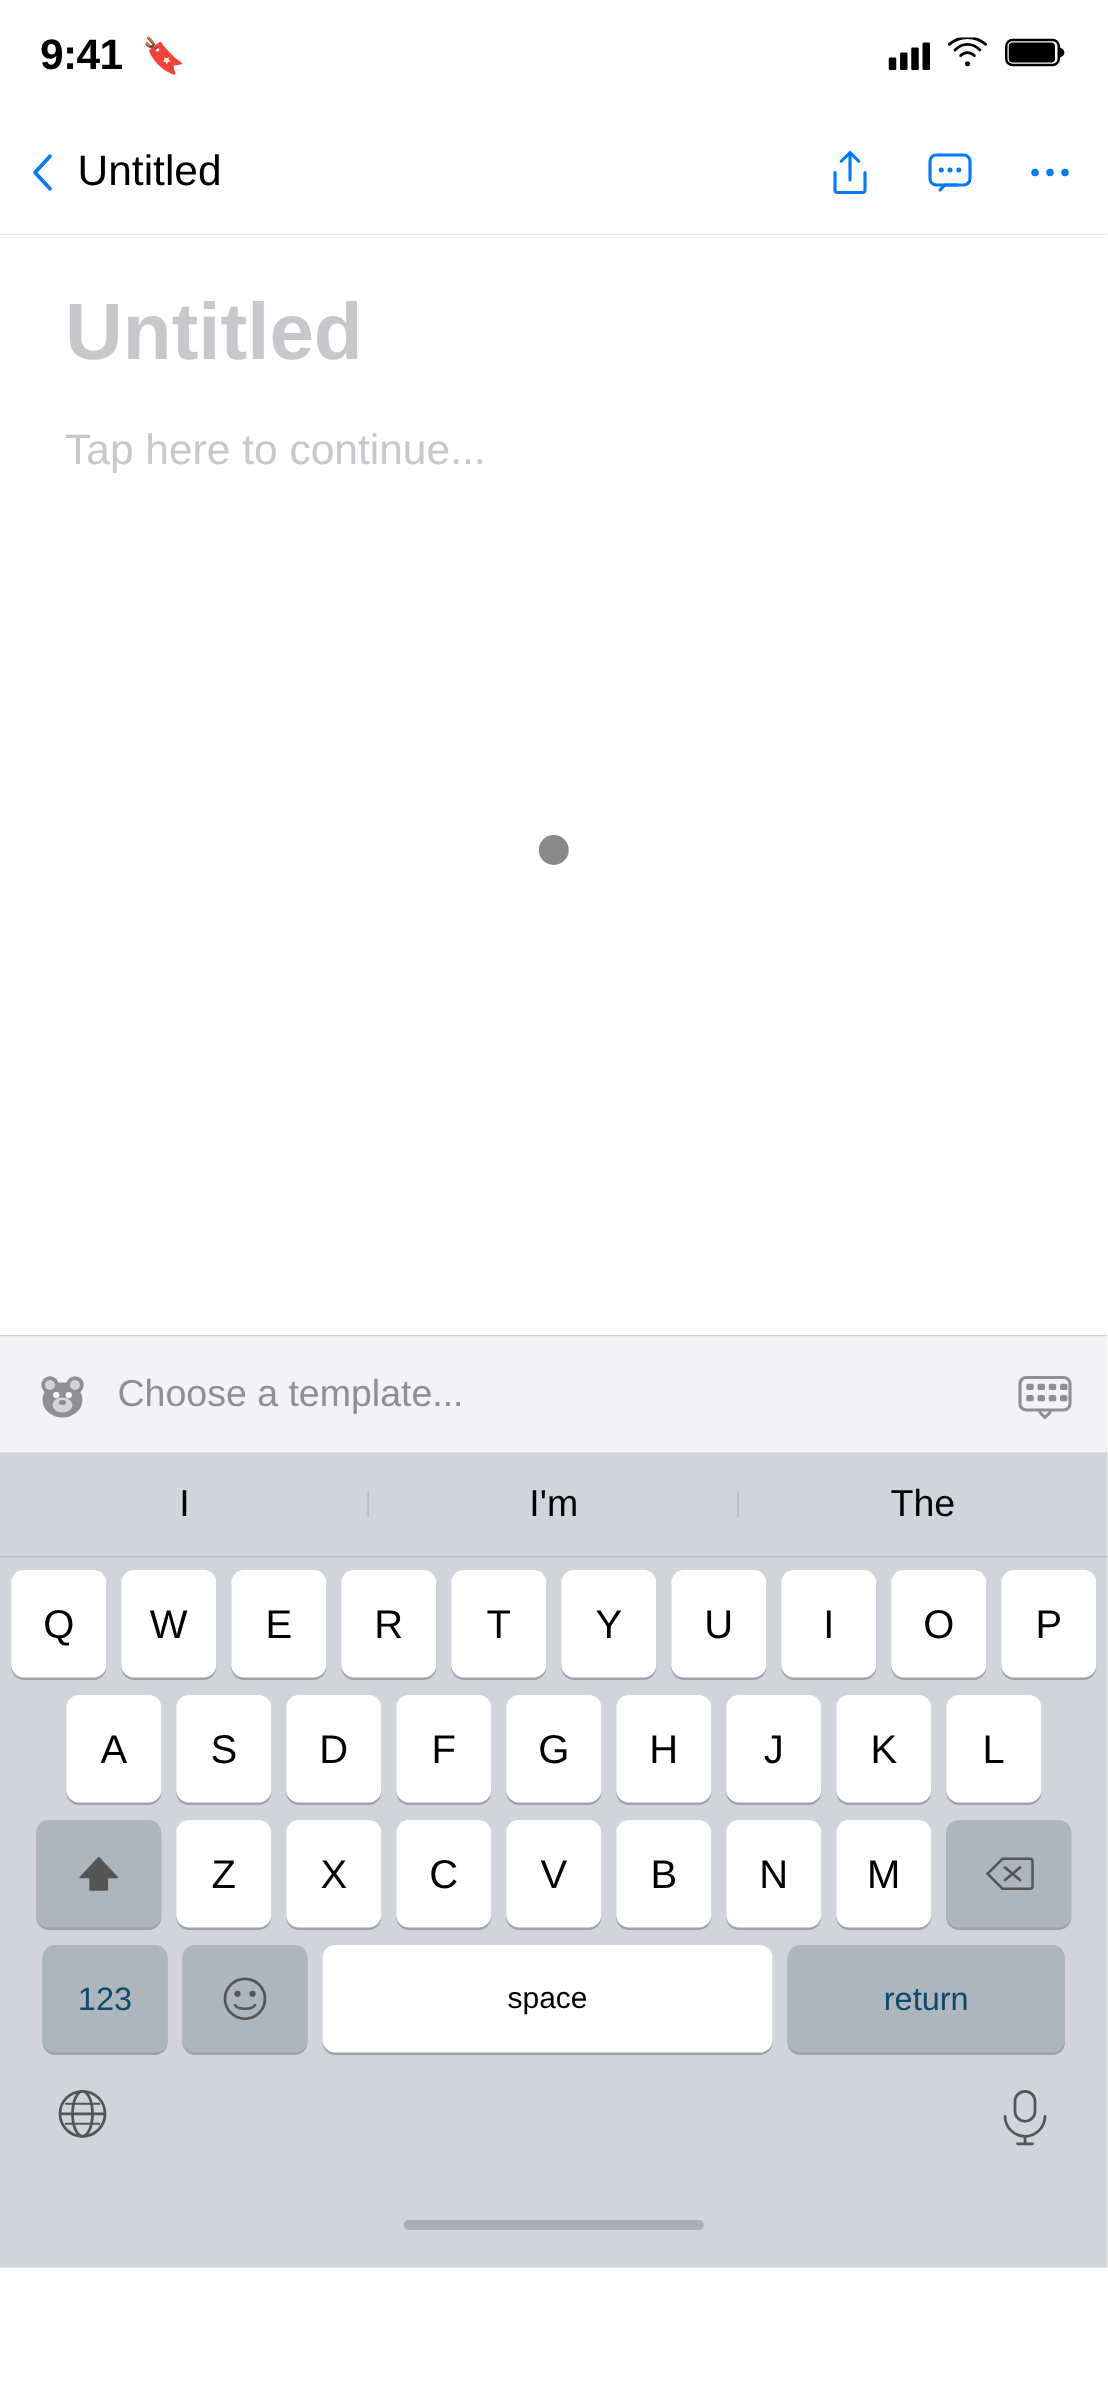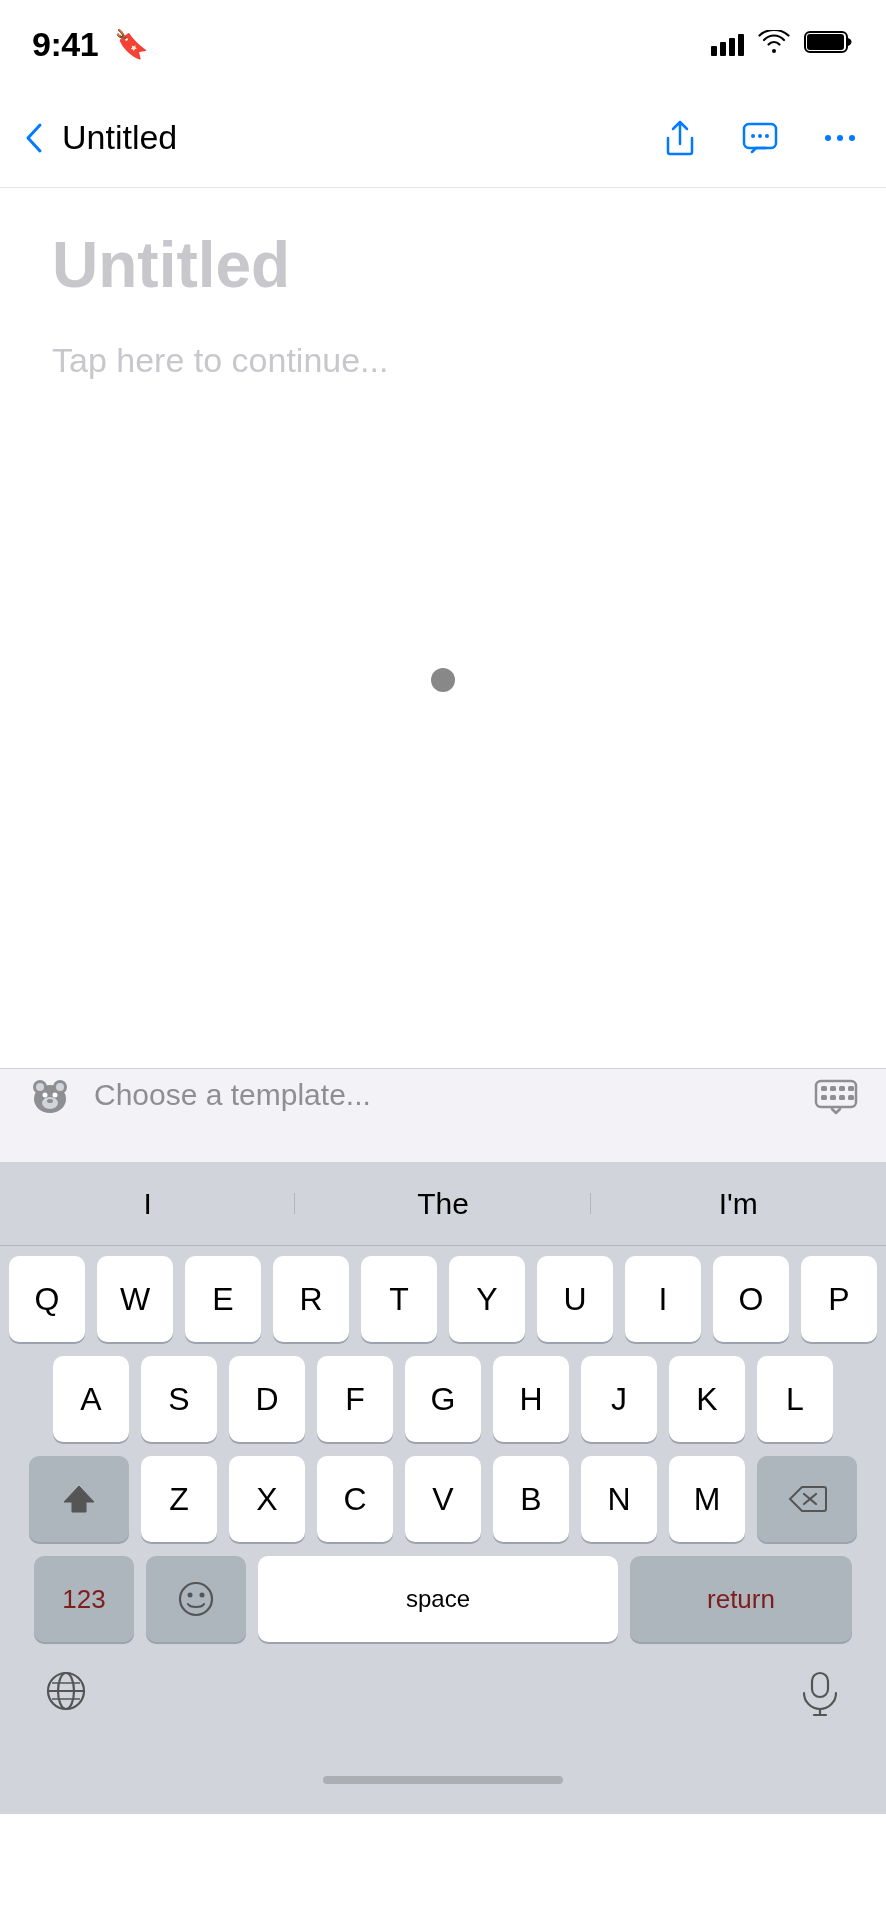--- a/index.html
+++ b/index.html
@@ -128,21 +128,21 @@
       transform: translateX(-50%);
     }
 
     
     .template-bar {
       width: 100%;
       height: 94px;
       background: #f2f2f7;
       border-top: 1px solid #d1d1d6;
       display: flex;
-      align-items: flex-start;
+      align-items: center;
       justify-content: space-between;
       padding: 0 24px;
     }
     .template-left {
       display: flex;
       align-items: center;
       gap: 18px;
     }
     .template-icon {
       width: 52px;
@@ -224,21 +224,21 @@
       cursor: pointer;
       box-shadow: 0 2px 0 #9ca3af;
       user-select: none;
       height: 86px;
     }
     .key-letter {
       width: 76px;
     }
     .key-special {
       background: #adb5bd;
-      color: #7f1d1d;
+      color: #0c4a6e;
       font-size: 26px;
     }
     .key-shift {
       width: 100px;
     }
     .key-backspace {
       width: 100px;
     }
     .key-123 {
       width: 100px;
@@ -405,22 +405,22 @@
       <rect x="38" y="26" width="6" height="5" rx="1.5" fill="#8e8e93"></rect>
       <path d="M22 40l4 4 4-4" stroke="#8e8e93" stroke-width="2.5" stroke-linecap="round" stroke-linejoin="round" fill="none"></path>
     </svg>
   </div>
 </div>
 
 <div class="keyboard">
 
   <div class="autocomplete-bar">
     <div class="autocomplete-word">I</div>
+    <div class="autocomplete-word">I'm</div>
     <div class="autocomplete-word">The</div>
-    <div class="autocomplete-word">I'm</div>
   </div>
 
   <div class="key-rows">
 
     <div class="key-row">
       <div class="key key-letter">Q</div>
       <div class="key key-letter">W</div>
       <div class="key key-letter">E</div>
       <div class="key key-letter">R</div>
       <div class="key key-letter">T</div>

